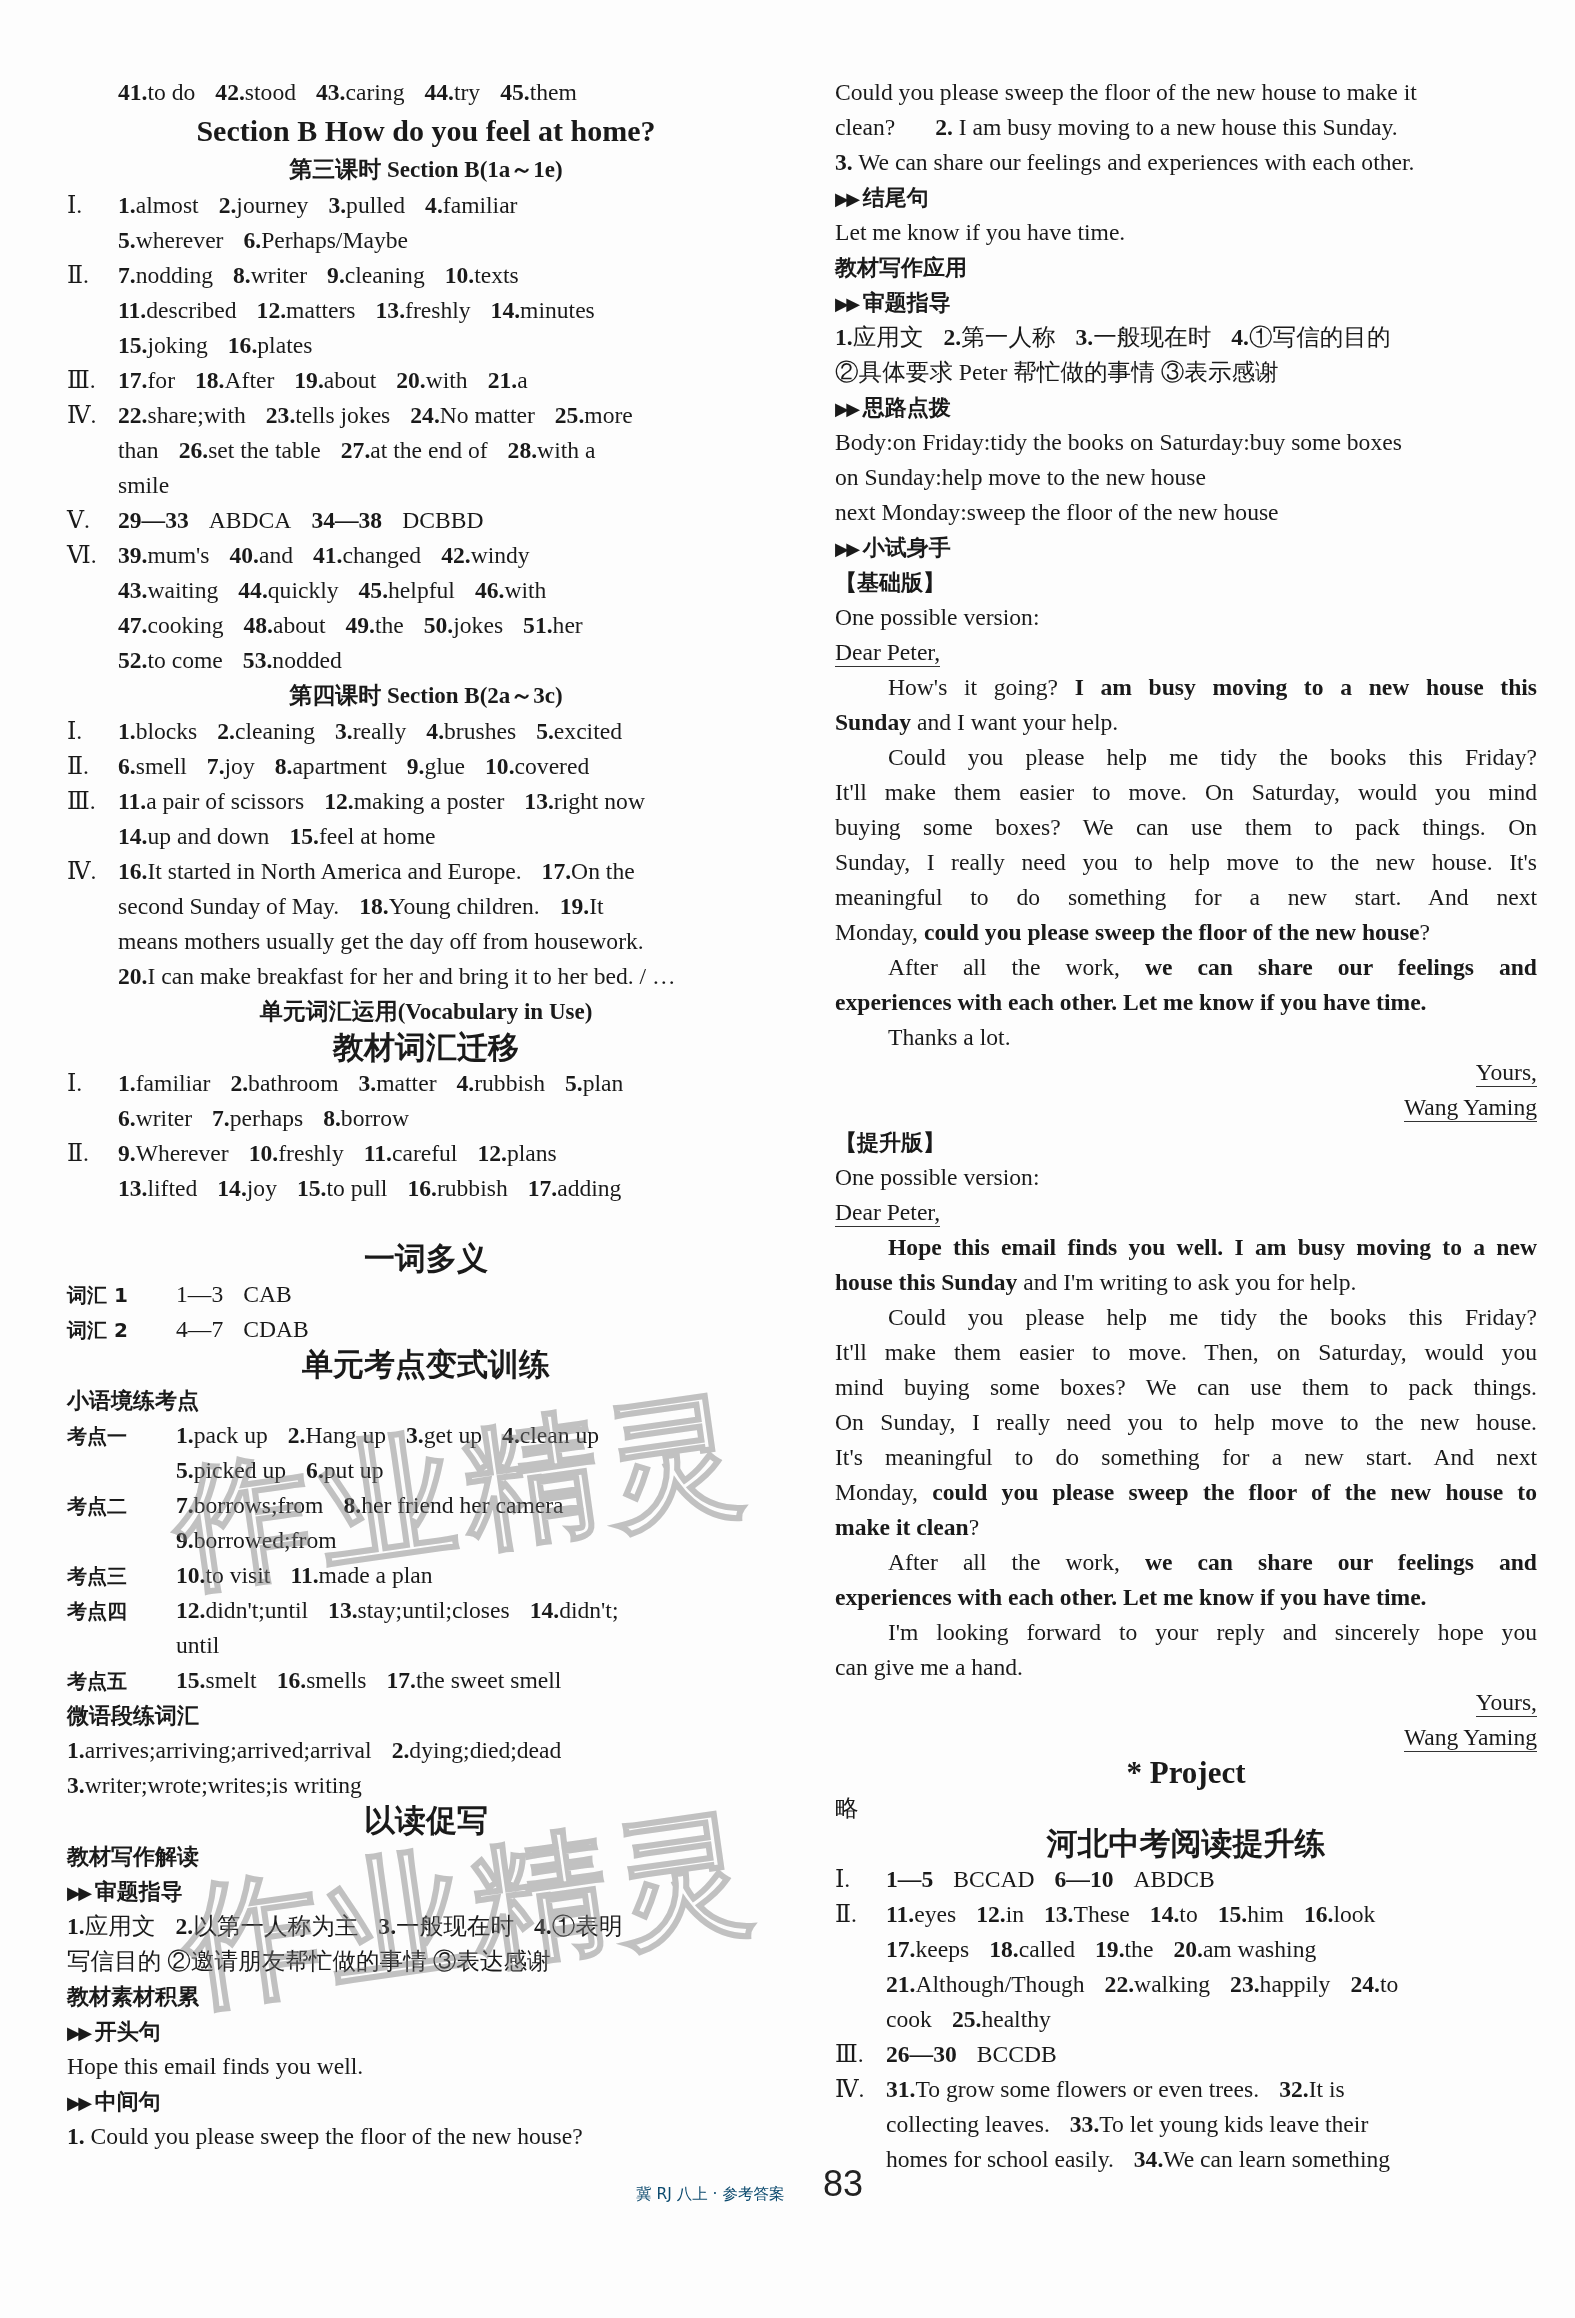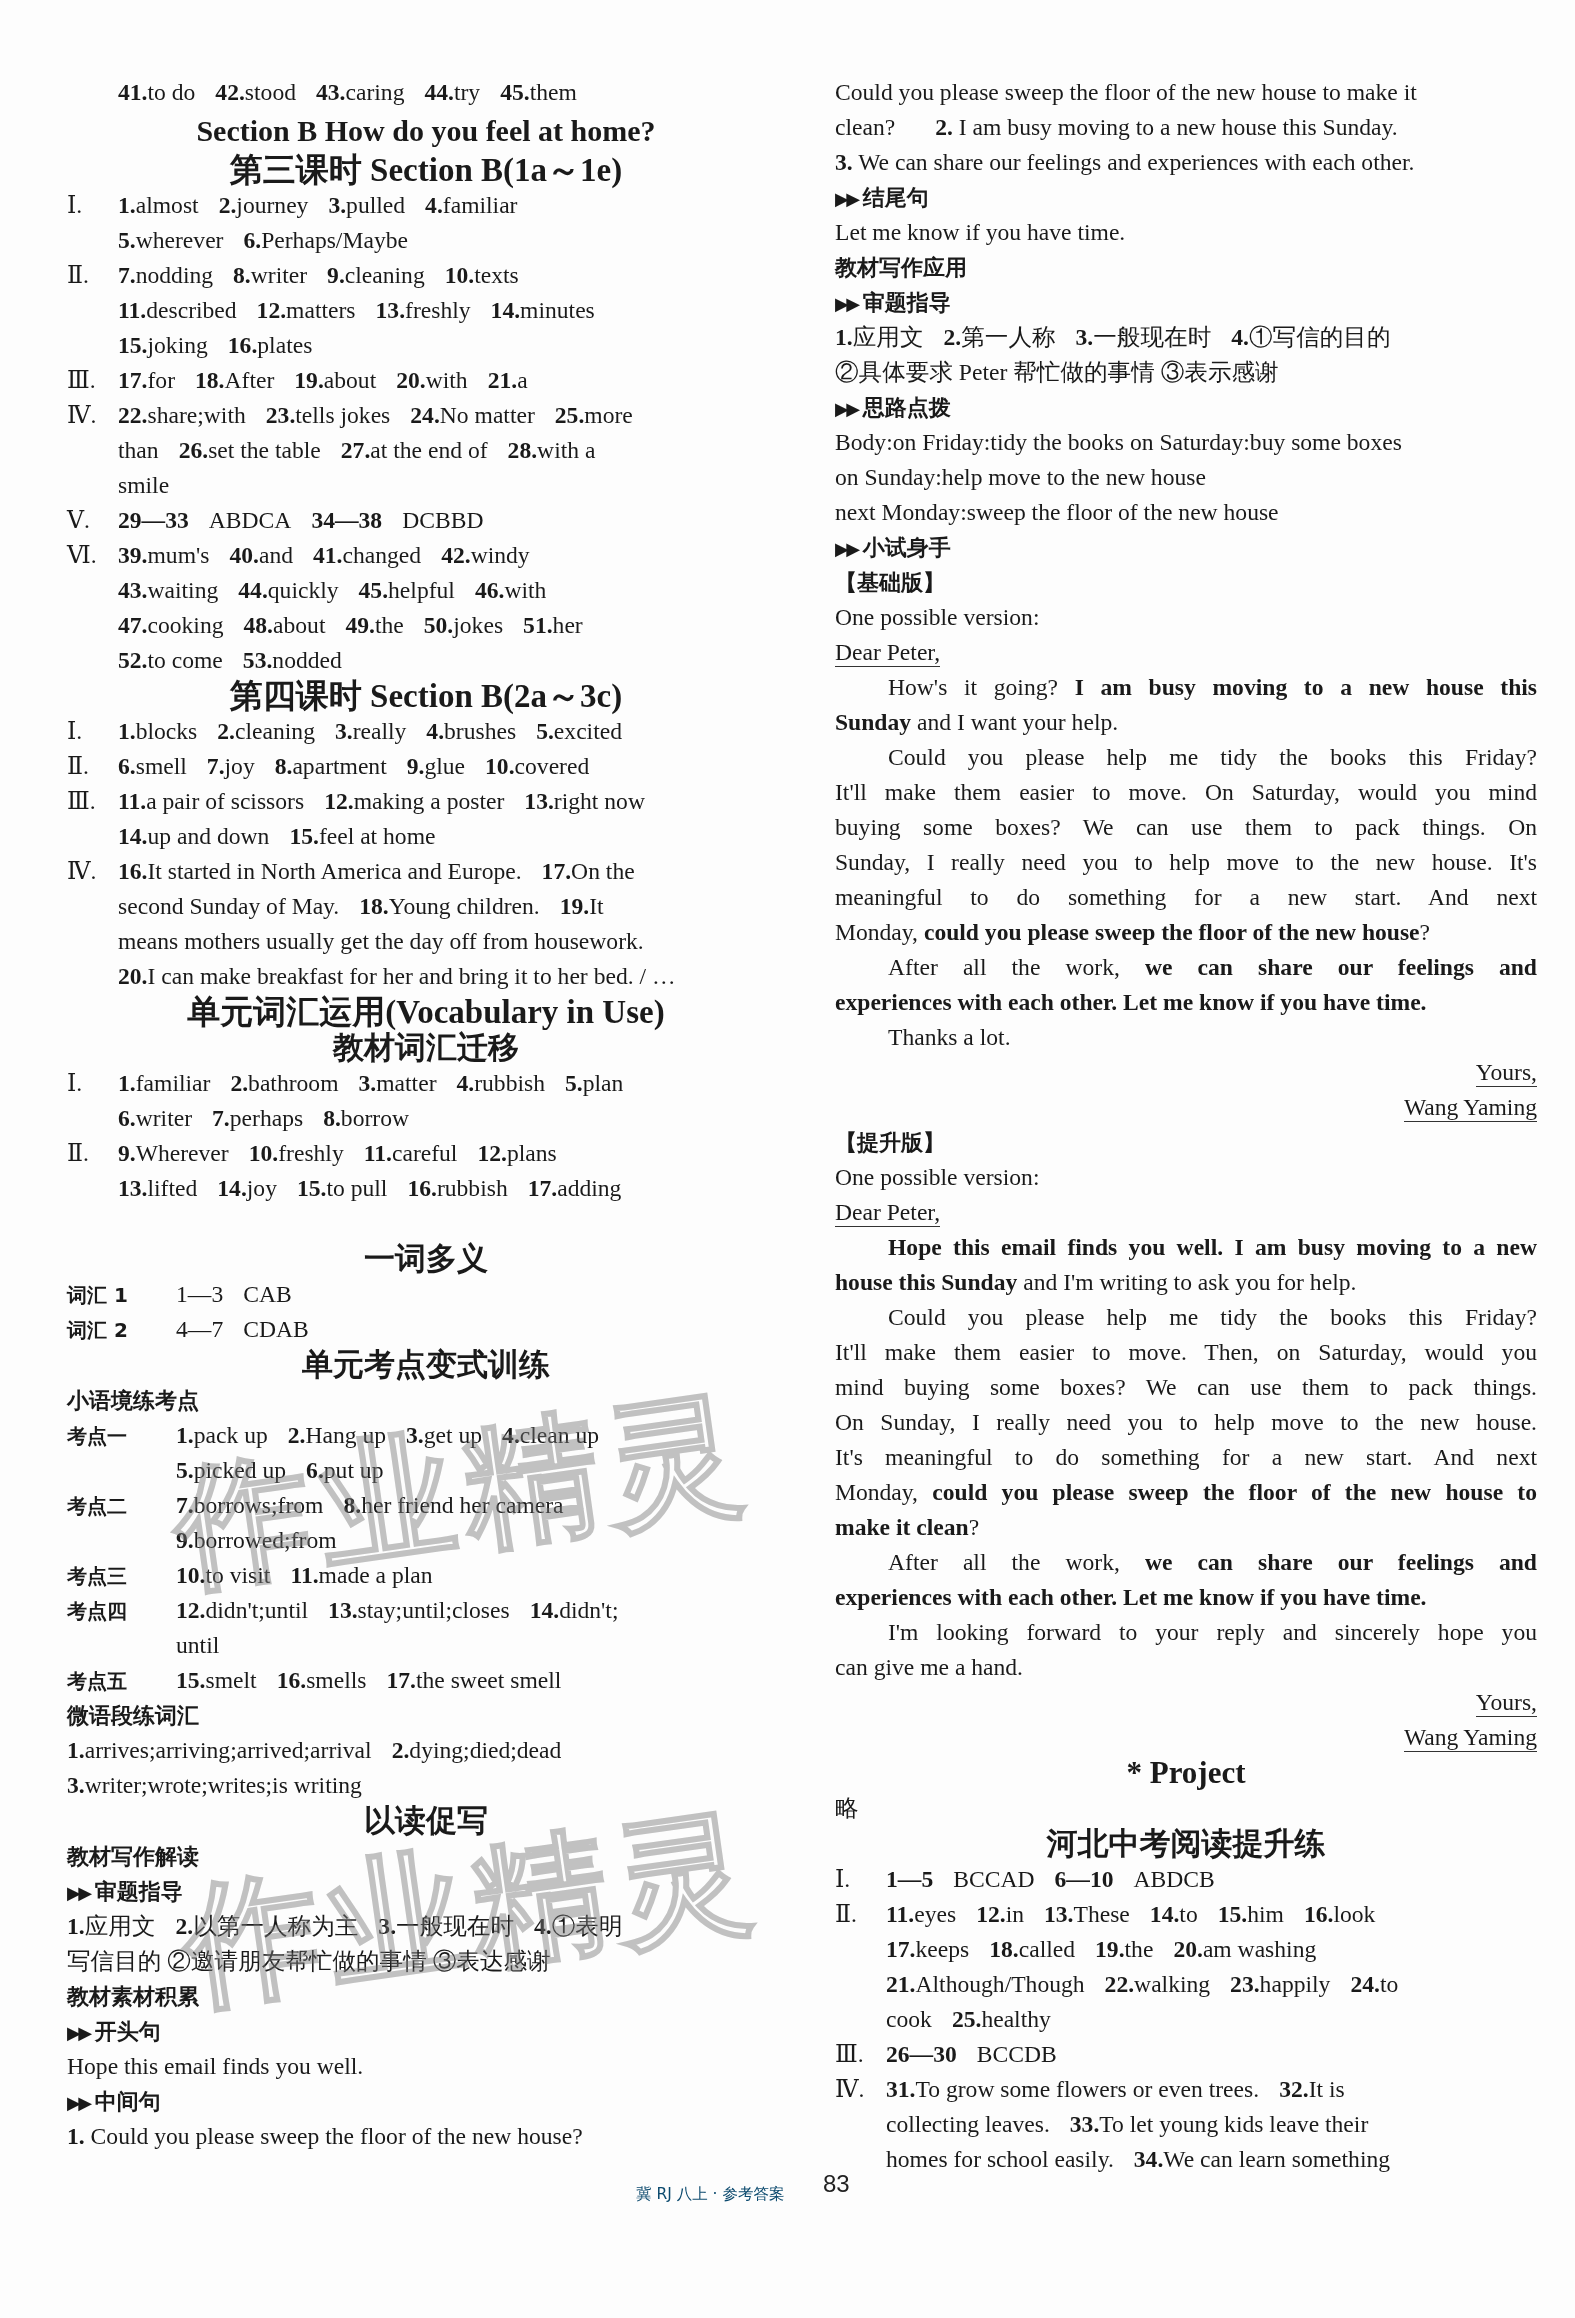--- a/index.html
+++ b/index.html
@@ -12,36 +12,36 @@
     line-height: 35px;
     overflow: hidden;
   }
   .col { position: absolute; top: 75px; }
   .col-left { left: 67px; width: 718px; }
   .col-right { left: 835px; width: 702px; }
   .line { white-space: nowrap; height: 35px; }
   .ind { padding-left: 51px; }
   .h-center { text-align: center; font-weight: bold; }
   .h-big { font-size: 30px; line-height: 42px; height: 42px; font-family: "Liberation Serif", serif; }
-  .h-mid { font-size: 33px; line-height: 36px; height: 36px; }
+  .h-mid { font-size: 23px; line-height: 36px; height: 36px; }
   .h-sub { font-size: 31px; line-height: 36px; height: 36px; }
   .h-left { font-weight: bold; font-family: "DejaVu Sans", sans-serif; font-size: 22px; }
   .roman { display: inline-block; width: 51px; font-weight: normal; }
   .n { font-weight: bold; }
   .gap { display: inline-block; width: 20px; }
   .tri { font-size: 18px; letter-spacing: -2.7px; margin-right: 5.5px; }
   .para-line { height: 35px; white-space: nowrap; text-align: justify; text-align-last: justify; }
   .para-line.last { text-align-last: left; }
   .para-line.first { padding-left: 53px; }
   .b { font-weight: bold; }
   .ul { border-bottom: 1.8px solid #333; display: inline-block; line-height: 27px; }
   .right { text-align: right; }
   .kp { display: inline-block; width: 109px; font-family: "DejaVu Sans", sans-serif; font-weight: bold; font-size: 20px; }
   .footer-label { position: absolute; left: 636px; top: 2177px; font-size: 15.5px; font-family: "DejaVu Sans", sans-serif; color: #0c4a6e; }
-  .page-num { position: absolute; left: 823px; top: 2166px; font-size: 24px; font-family: "Liberation Sans", sans-serif; color: #222; }
+  .page-num { position: absolute; left: 823px; top: 2166px; font-size: 36px; font-family: "Liberation Sans", sans-serif; color: #222; }
   .watermark {
     position: absolute; left: 173px; top: 1473px; font-family: "DejaVu Sans", sans-serif;
     font-size: 136px; font-weight: bold; color: transparent;
     -webkit-text-stroke: 1.8px rgba(120,120,120,0.45);
     transform: rotate(-8deg); letter-spacing: 9px; pointer-events: none;
   }
   .watermark.w2 { top: 1891px; left: 182px; }
 </style>
 </head>
 <body>

